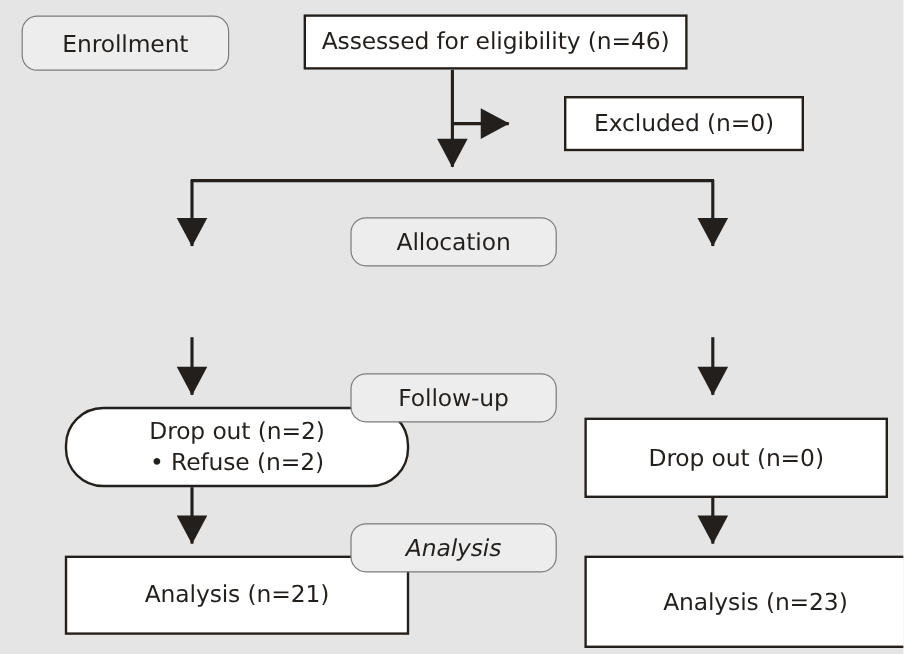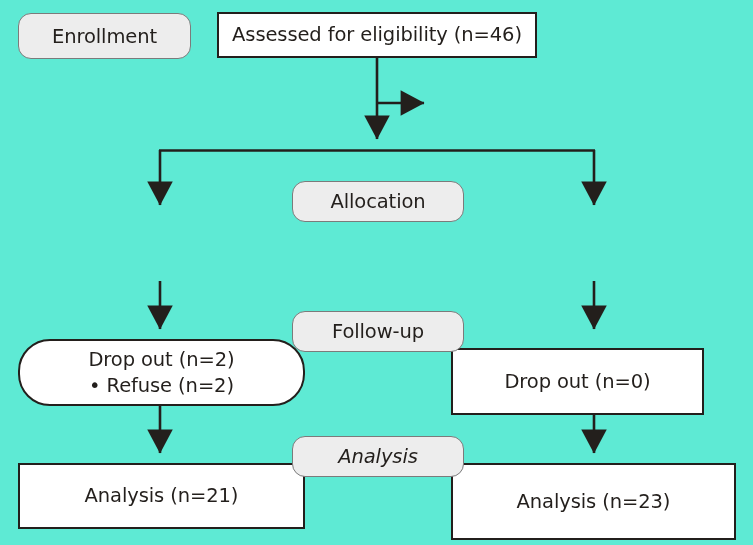--- a/index.html
+++ b/index.html
@@ -8,21 +8,21 @@
     padding: 0;
     background: #ffffff;
   }
   body {
     font-family: "DejaVu Sans", "Liberation Sans", sans-serif;
   }
   #diagram {
     position: relative;
     width: 753px;
     height: 545px;
-    background: #5eead4;
+    background: #e5e5e5;
     overflow: hidden;
   }
   #svg-layer {
     position: absolute;
     left: 0;
     top: 0;
     width: 753px;
     height: 545px;
     pointer-events: none;
   }
@@ -35,20 +35,21 @@
     align-items: center;
     justify-content: center;
     text-align: center;
     background: #ffffff;
     border: 2.2px solid #231f1c;
     color: #231f1c;
     font-size: 19.5px;
     line-height: 1.32;
     letter-spacing: -0.1px;
     z-index: 2;
+    margin-left: 36px;
   }
   .node .txt {
     display: block;
     width: 100%;
     padding: 0 6px;
   }
   .node .line2 {
     display: block;
   }
 
@@ -123,20 +124,23 @@
   </svg>
 
   <div class="stage enrollment-pill">
     <span>Enrollment</span>
   </div>
 
   <div class="node assessed-box">
     <span class="txt">Assessed for eligibility (n=46)</span>
   </div>
 
+  <div class="node excluded-box">
+    <span class="txt">Excluded (n=0)</span>
+  </div>
 
 
 
   <div class="stage allocation-pill">
     <span>Allocation</span>
   </div>
 
   <div class="node dropout-l-box">
     <span class="txt">
       <span class="line1">Drop out (n=2)</span>

